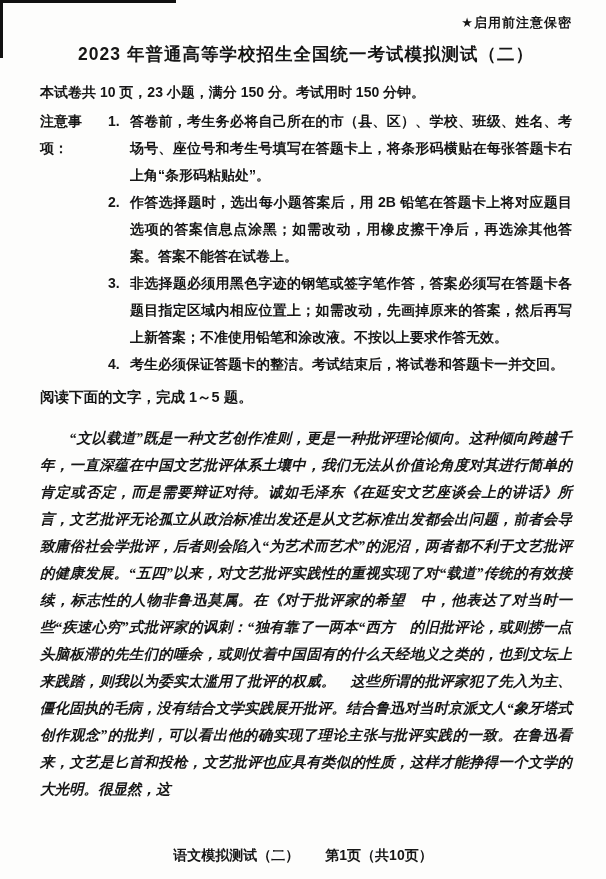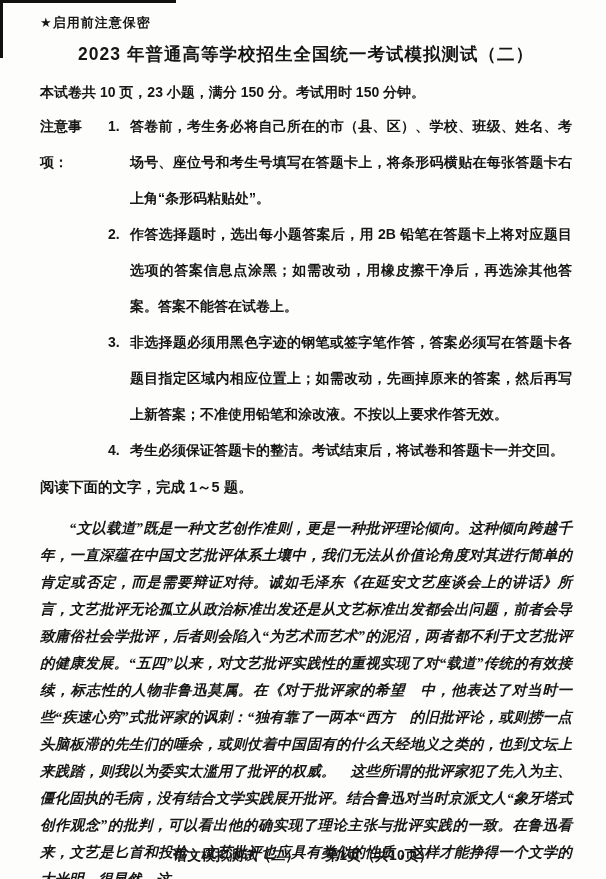--- a/index.html
+++ b/index.html
@@ -17,33 +17,34 @@
     padding:12px 34px 0 40px;
     box-sizing:border-box;
   }
   
   .scan-edge-top{position:absolute;top:0;left:0;width:176px;height:3px;background:#111;}
   .scan-edge-left{position:absolute;top:0;left:0;width:3px;height:58px;background:#111;}
 
   .secrecy{
     font-size:13px;font-weight:bold;letter-spacing:1px;
     margin:2px 0 10px 0;
+    text-align:right;
   }
   .exam-title{
     text-align:center;font-size:17.5px;font-weight:bold;
     letter-spacing:1px;margin:8px 0 12px 0;
   }
   .subject-title{
     text-align:center;font-size:27px;font-weight:bold;
     letter-spacing:4px;margin:14px 0 12px 0;
   }
   .paper-info{
     font-size:14px;font-weight:bold;line-height:20px;margin:16px 0 6px 0;
   }
-  .notices{display:flex;font-size:14px;font-weight:bold;line-height:36px;}
+  .notices{display:flex;font-size:14px;font-weight:bold;line-height:27px;}
   .notices-label{width:68px;flex:0 0 68px;}
   .notice-list{flex:1;}
   .notice-row{display:flex;}
   .notice-num{width:22px;flex:0 0 22px;}
   .notice-text{flex:1;text-align:justify;text-justify:inter-ideograph;}
 
   .section-heading{
     font-size:14.5px;font-weight:bold;margin:34px 0 0 0;line-height:20px;
   }
   .subsection-heading{

